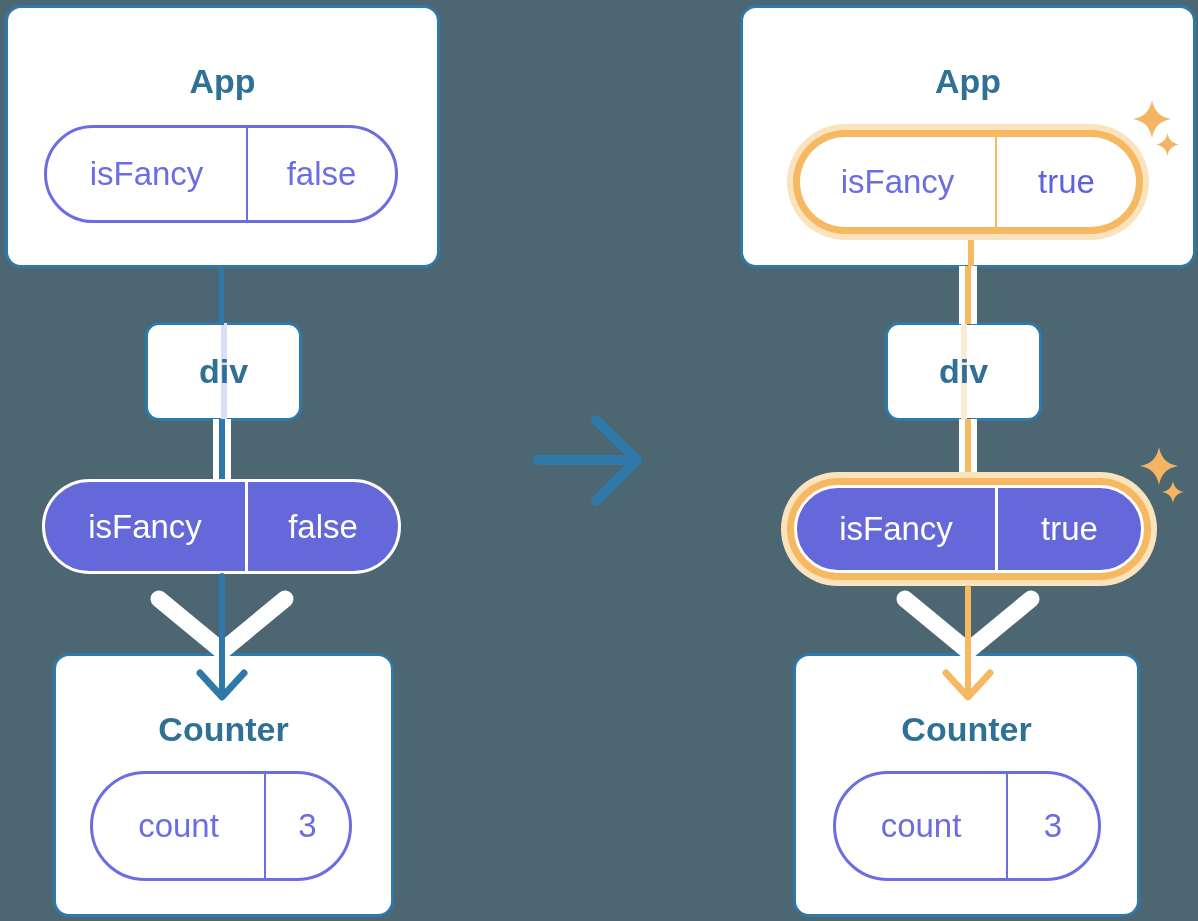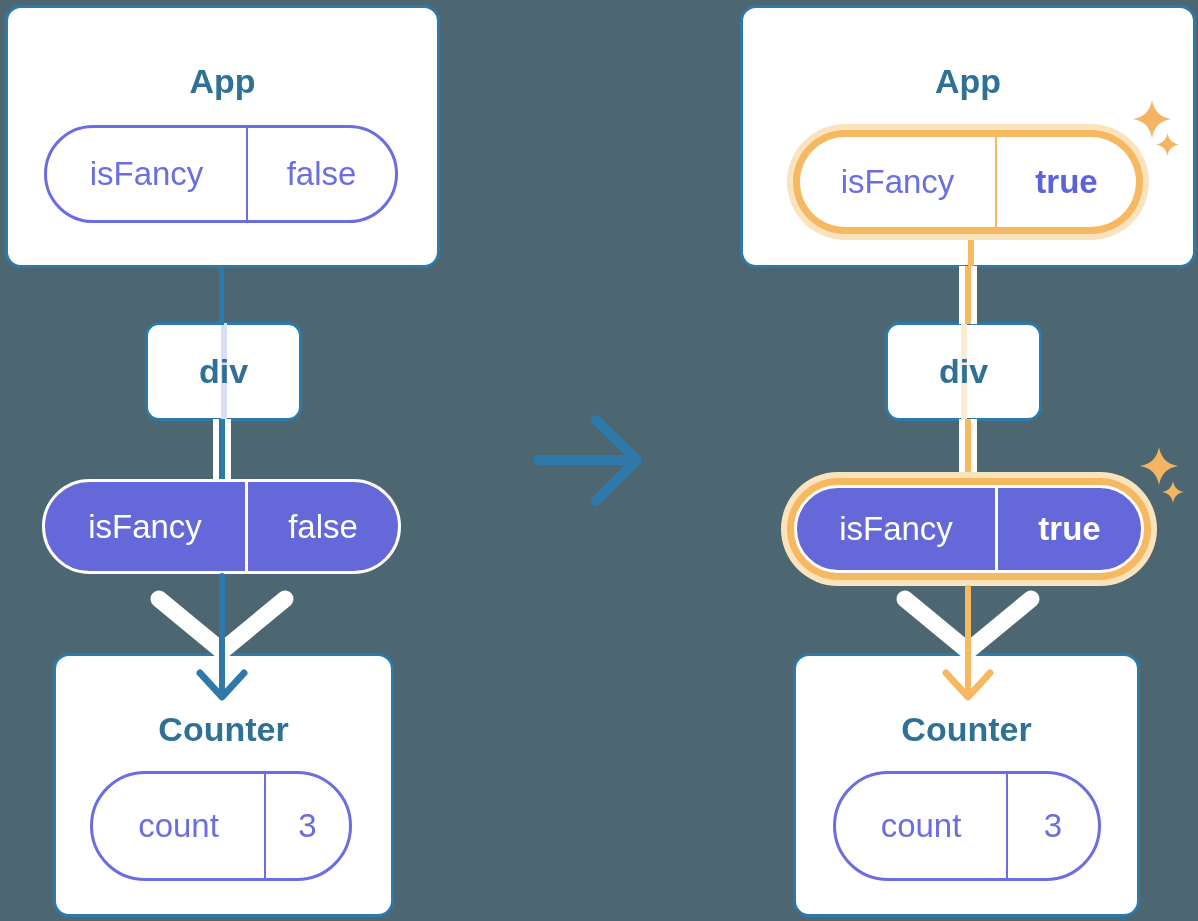--- a/index.html
+++ b/index.html
@@ -25,21 +25,21 @@
   .pill.solid{background:var(--pill_fill);border:3px solid #fff;}
   .pill.solid .cell{color:#fff;}
   .pill.solid .cell.first{border-right:3px solid #fff;}
 
   
   .hl-glow{position:absolute;background:var(--orange_glow);border-radius:999px;padding:6px;z-index:3;}
   .hl-ring{background:var(--orange);border-radius:999px;padding:7px;width:100%;height:100%;}
   .hl-pill{display:flex;background:#fff;border-radius:999px;width:100%;height:100%;overflow:hidden;}
   .hl-pill .cell{display:flex;align-items:center;justify-content:center;font-size:33px;color:var(--purple);}
   .hl-pill .cell.first{border-right:2px solid var(--orange);}
-  .hl-pill .bold{font-weight:700;color:var(--purple_bold);}
+  .hl-pill .bold{font-weight:400;color:var(--purple_bold);}
   .hl-pill.solid-inner{background:var(--pill_fill);border:3px solid #fff;}
   .hl-pill.solid-inner .cell{color:#fff;}
   .hl-pill.solid-inner .cell.first{border-right:3px solid #fff;}
   .hl-pill.solid-inner .bold{color:#fff;}
 
   .line{position:absolute;z-index:2;}
   .vline{position:absolute;top:-2px;bottom:-2px;left:50%;width:6px;margin-left:-3px;z-index:1;}
   .dtext{position:relative;z-index:2;}
   .divbox{display:flex;align-items:center;justify-content:center;font-size:34px;font-weight:700;color:var(--title);}
   .incard-line{position:absolute;width:6px;z-index:2;background:var(--orange);}

